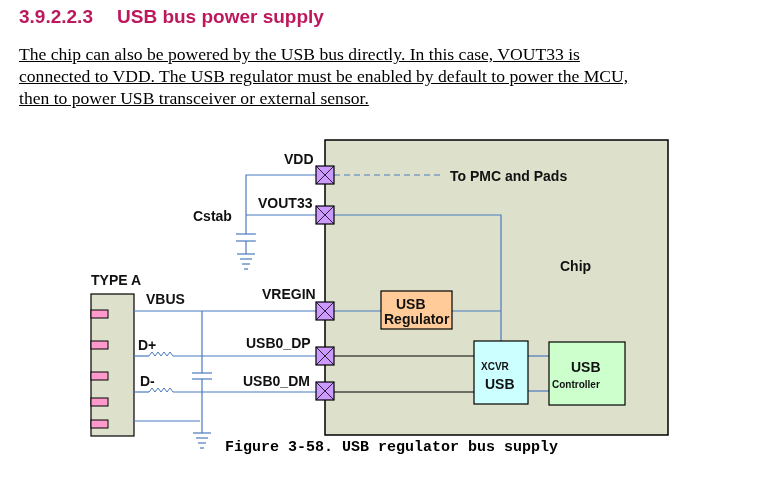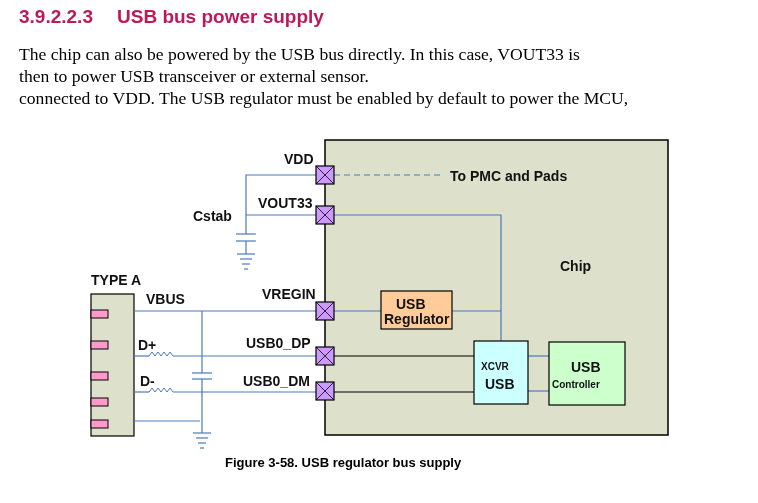--- a/index.html
+++ b/index.html
@@ -7,40 +7,40 @@
   .heading {
     position: absolute; left: 19px; top: 6px;
     font-family: "Liberation Sans", sans-serif; font-weight: bold; font-size: 19px; color: #be185d;
     white-space: nowrap;
   }
   .heading .num { display: inline-block; width: 98px; }
   .para {
     position: absolute; left: 19px; top: 43px; width: 740px;
     font-family: "Liberation Serif", serif; font-size: 17.6px; line-height: 22px; color: #000;
   }
-  .para div { white-space: nowrap; }
+  .para div { white-space: nowrap; text-decoration: underline; }
   svg { position: absolute; left: 0; top: 0; }
   svg text { font-family: "Liberation Sans", sans-serif; font-weight: bold; fill: #111; }
   .caption {
-    position: absolute; left: 225px; top: 455px;
-    font-family: Liberation Sans, sans-serif; font-weight: bold; font-size: 13px; color: #000;
+    position: absolute; left: 225px; top: 439px;
+    font-family: Liberation Mono, monospace; font-weight: bold; font-size: 15px; color: #000;
     white-space: nowrap;
   }
 </style>
 </head>
 <body>
 
 <div class="heading">
   <span class="num">3.9.2.2.3</span><span>USB bus power supply</span>
 </div>
 
 <div class="para">
   <div>The chip can also be powered by the USB bus directly. In this case, VOUT33 is</div>
+  <div>connected to VDD. The USB regulator must be enabled by default to power the MCU,</div>
   <div>then to power USB transceiver or external sensor.</div>
-  <div>connected to VDD. The USB regulator must be enabled by default to power the MCU,</div>
 </div>
 
 <svg width="758" height="503" viewBox="0 0 758 503">
 
   <rect x="325" y="140" width="343" height="295" fill="#dde0cb" stroke="#000" stroke-width="1.5"></rect>
   <text x="560" y="271" font-size="14">Chip</text>
 
   <line x1="334" y1="175" x2="440" y2="175" stroke="#4a7abf" stroke-width="1.2" stroke-dasharray="6,4"></line>
   <text x="450" y="181" font-size="14">To PMC and Pads</text>
 

